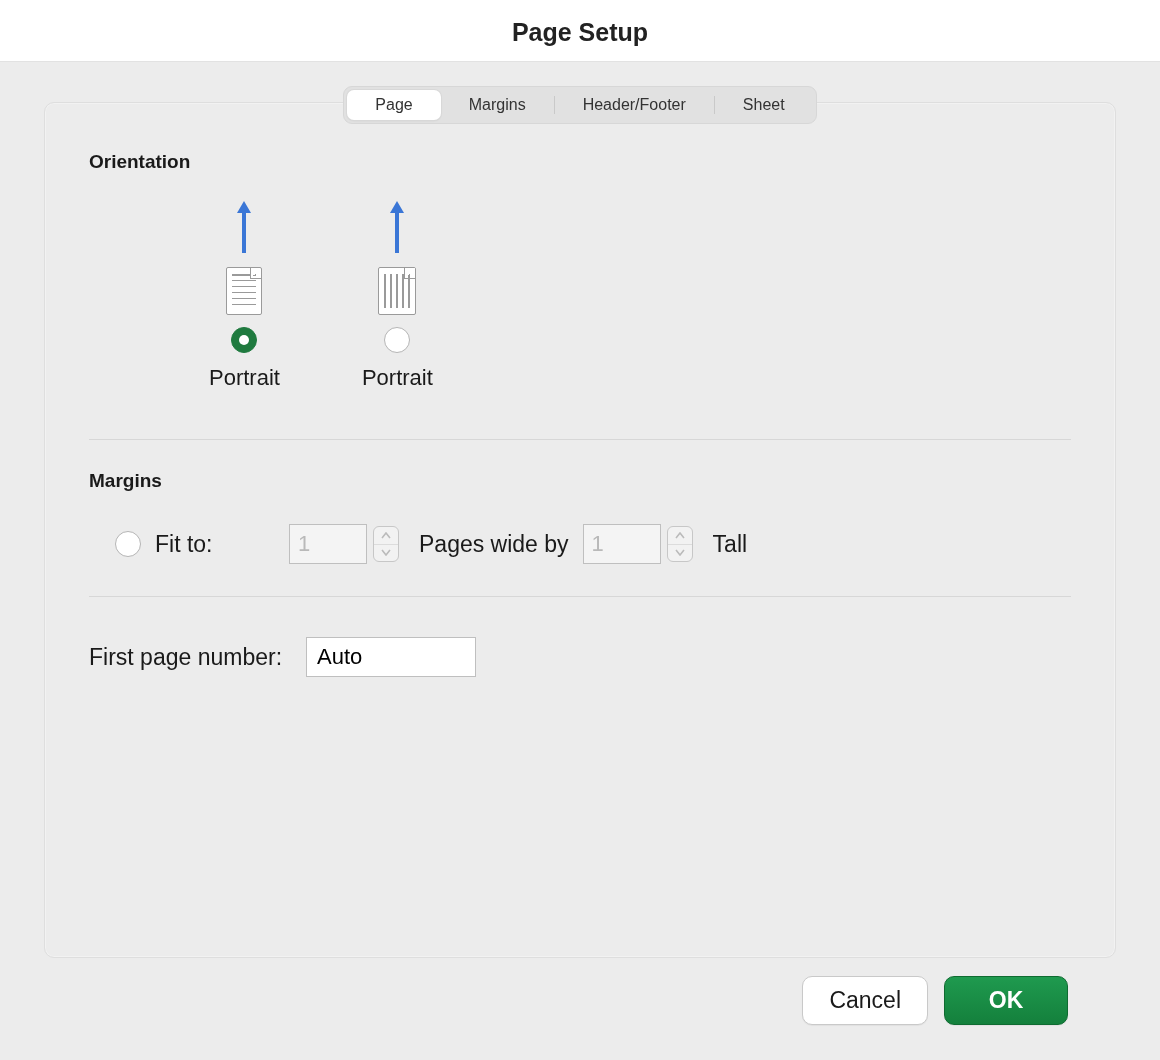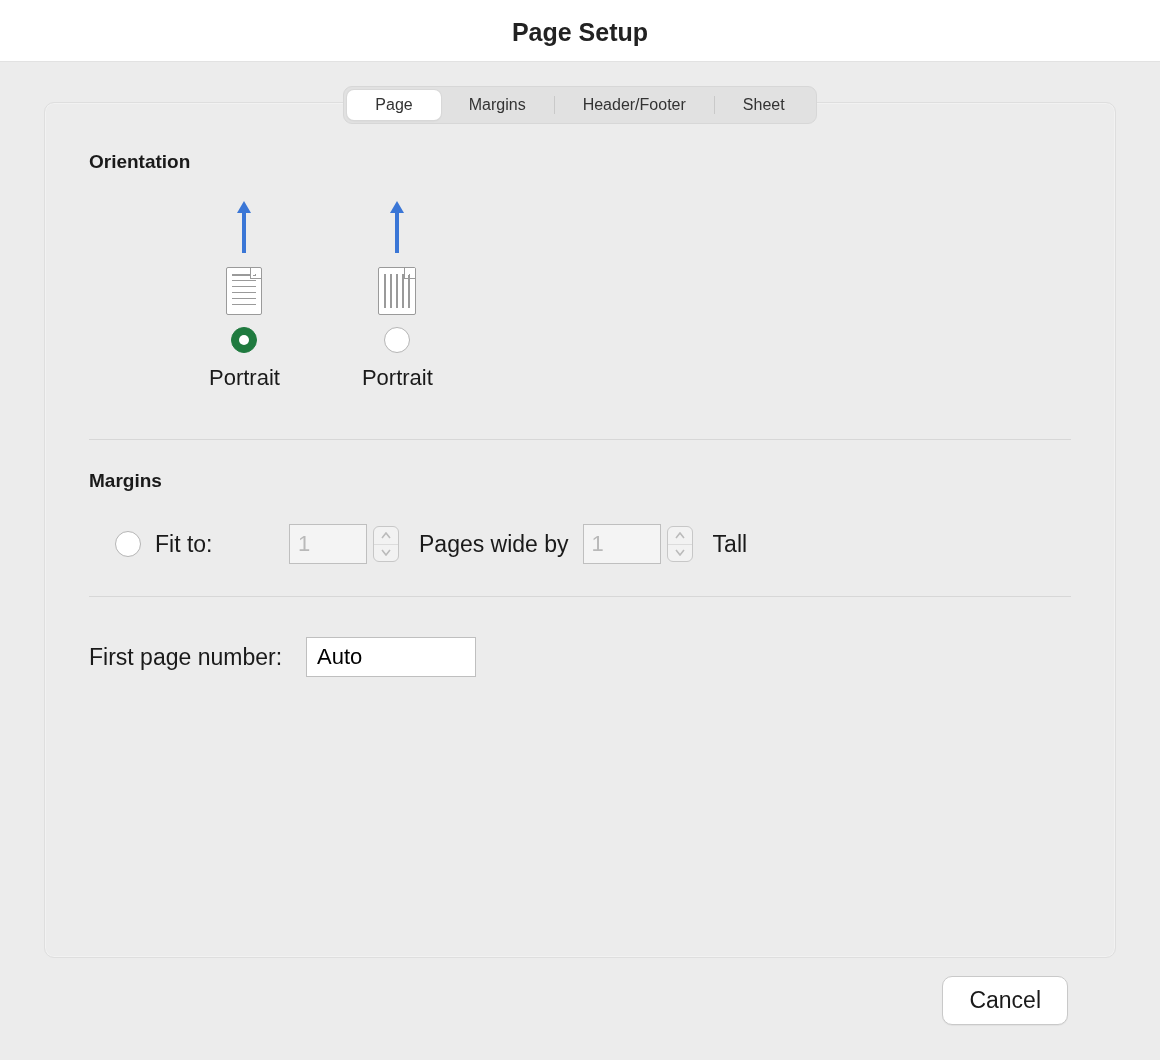--- a/index.html
+++ b/index.html
@@ -389,17 +389,18 @@
 
       <div class="first-page-row">
         <span class="first-page-label">First page number:</span>
         <input class="text-input" value="Auto" style="">
       </div>
 
     </div>
 
     <div class="footer">
       <div class="btn">Cancel</div>
+      <div class="btn primary">OK</div>
     </div>
 
   </div>
 
 </div>
 
 </body></html>

